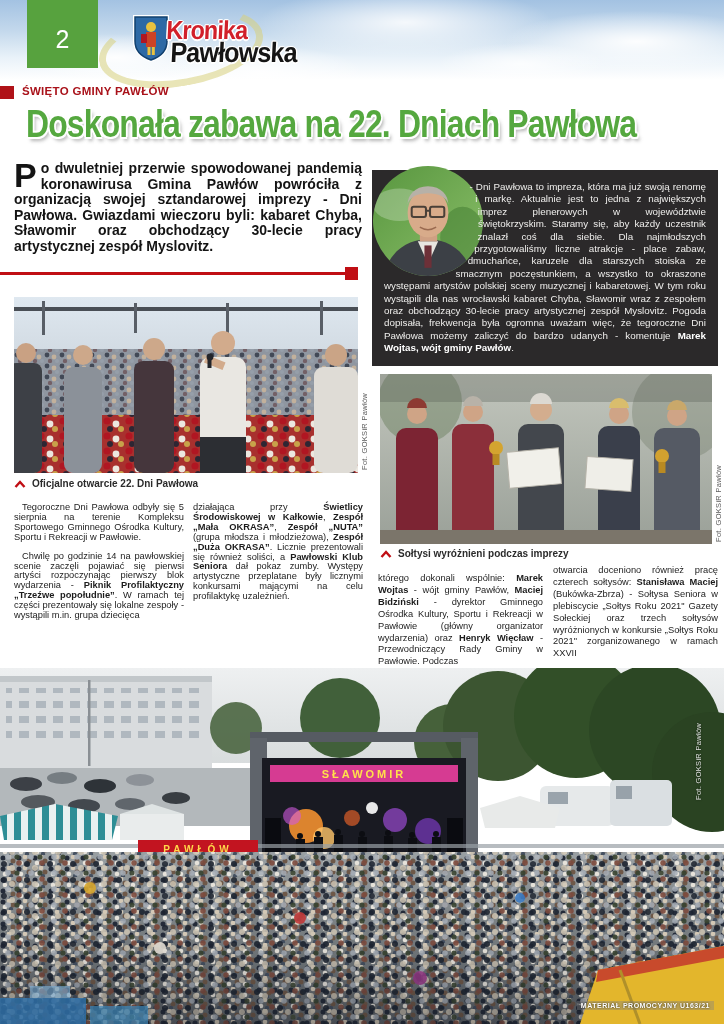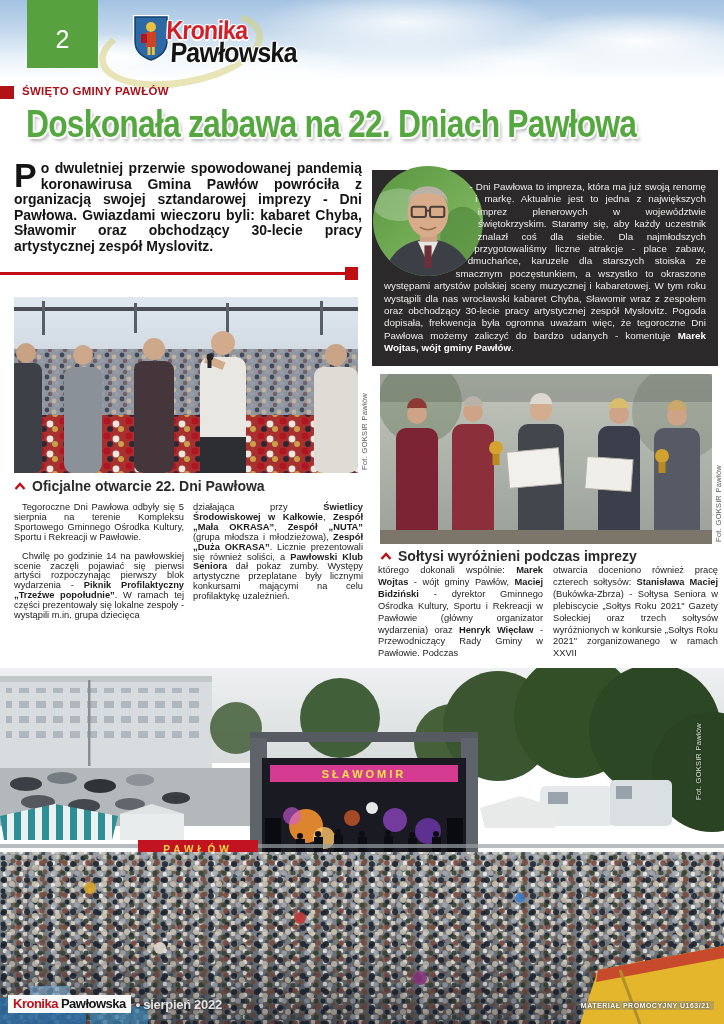--- a/index.html
+++ b/index.html
@@ -50,42 +50,42 @@
   .photo1{position:absolute;left:14px;top:297px;width:344px;height:176px;overflow:hidden;}
   .photo2{position:absolute;left:380px;top:374px;width:332px;height:170px;overflow:hidden;}
   .photo3{position:absolute;left:0;top:668px;width:724px;height:356px;overflow:hidden;}
   .photo1 svg,.photo2 svg,.photo3 svg{display:block;width:100%;height:100%;}
   .vcredit{position:absolute;white-space:nowrap;transform-origin:0 0;transform:rotate(-90deg);
     font-size:7.5px;color:#5c5c5c;letter-spacing:.3px;}
   .vc1{left:360px;top:470px;}
   .vc2{left:714px;top:542px;}
   .vc3{left:694px;top:800px;color:rgba(255,255,255,.85);text-shadow:0 0 2px rgba(0,0,0,.6);}
 
-  .caption{position:absolute;font-size:14px;font-weight:700;color:#2b2b2b;display:flex;align-items:center;gap:6px;}
+  .caption{position:absolute;font-size:10px;font-weight:700;color:#2b2b2b;display:flex;align-items:center;gap:6px;}
   .cap1{left:14px;top:478px;}
   .cap2{left:380px;top:548px;}
 
   
   .quotebox{position:absolute;left:372px;top:170px;width:346px;height:196px;background:#2b292a;}
   .portrait{position:absolute;left:1px;top:-4px;width:110px;height:110px;border-radius:50%;overflow:hidden;}
   .portrait svg{display:block;width:100%;height:100%;}
   .qtext{position:absolute;inset:0;padding:11px 12px 0 12px;box-sizing:border-box;
     font-size:9.8px;line-height:12.4px;color:#efeeec;text-align:justify;}
   .qshim{float:left;width:102px;height:100px;shape-outside:circle(56px at 38px 42px);
     margin:-11px 6px 0 -12px;}
   .qtext b{color:#ffffff;font-weight:700;}
 
   
   .col{position:absolute;text-align:justify;color:#1c1c1c;}
   .col p{margin:0 0 9px 0;}
   .col .ind{text-indent:8px;}
   .col1,.col2{top:503px;width:170px;font-size:9.3px;line-height:9.9px;}
   .col1{left:14px;} .col2{left:193px;}
   .col3,.col4{top:565px;width:165px;font-size:9.3px;line-height:11.9px;}
-  .col3{left:378px;} .col4{left:553px;}
+  .col3{left:378px;margin-top:8px;} .col4{left:553px;}
 
   
   .footer-left{position:absolute;left:8px;bottom:11px;display:flex;align-items:center;gap:5px;z-index:5;}
   .fl-label{background:rgba(255,255,255,.96);padding:1px 5px 2px 5px;font-size:13px;font-weight:800;letter-spacing:-.5px;}
   .fl-red{color:#c01218;} .fl-black{color:#141414;margin-left:3px;}
   .fl-issue{font-size:13px;font-weight:800;color:rgba(255,255,255,.85);letter-spacing:-.3px;
     text-shadow:0 1px 2px rgba(40,40,40,.7);}
   .footer-right{position:absolute;right:10px;bottom:14px;z-index:5;font-size:7px;font-weight:700;
     color:#fff;background:rgba(130,130,130,.4);padding:1px 4px;letter-spacing:.5px;
     text-shadow:0 0 2px rgba(0,0,0,.8);}
@@ -400,21 +400,17 @@
       </g>
       <rect x="0" y="270" width="724" height="86" fill="url(#b_vig)"></rect>
       <polygon points="598,302 724,278 724,356 580,356" fill="#e3b62c"></polygon>
       <polygon points="598,302 724,278 724,290 596,314" fill="#c84a2c"></polygon>
       <line x1="620" y1="302" x2="640" y2="356" stroke="#b0902a" stroke-width="3"></line>
       <rect x="0" y="330" width="86" height="26" fill="#2f6fa6" opacity=".85"></rect>
       <rect x="90" y="338" width="58" height="18" fill="#3f88b8" opacity=".7"></rect>
       <rect x="30" y="318" width="40" height="12" fill="#7db0d8" opacity=".6"></rect>
     </svg>
 
-    <div class="footer-left">
-      <span class="fl-label"><b class="fl-red">Kronika</b><b class="fl-black">Pawłowska</b></span>
-      <span class="fl-issue">• sierpień 2022</span>
-    </div>
     <div class="footer-right">MATERIAŁ PROMOCYJNY U163/21</div>
   </div>
   <div class="vcredit vc3">Fot. GOKSiR Pawłów</div>
 
 </div>
 
 </body></html>

